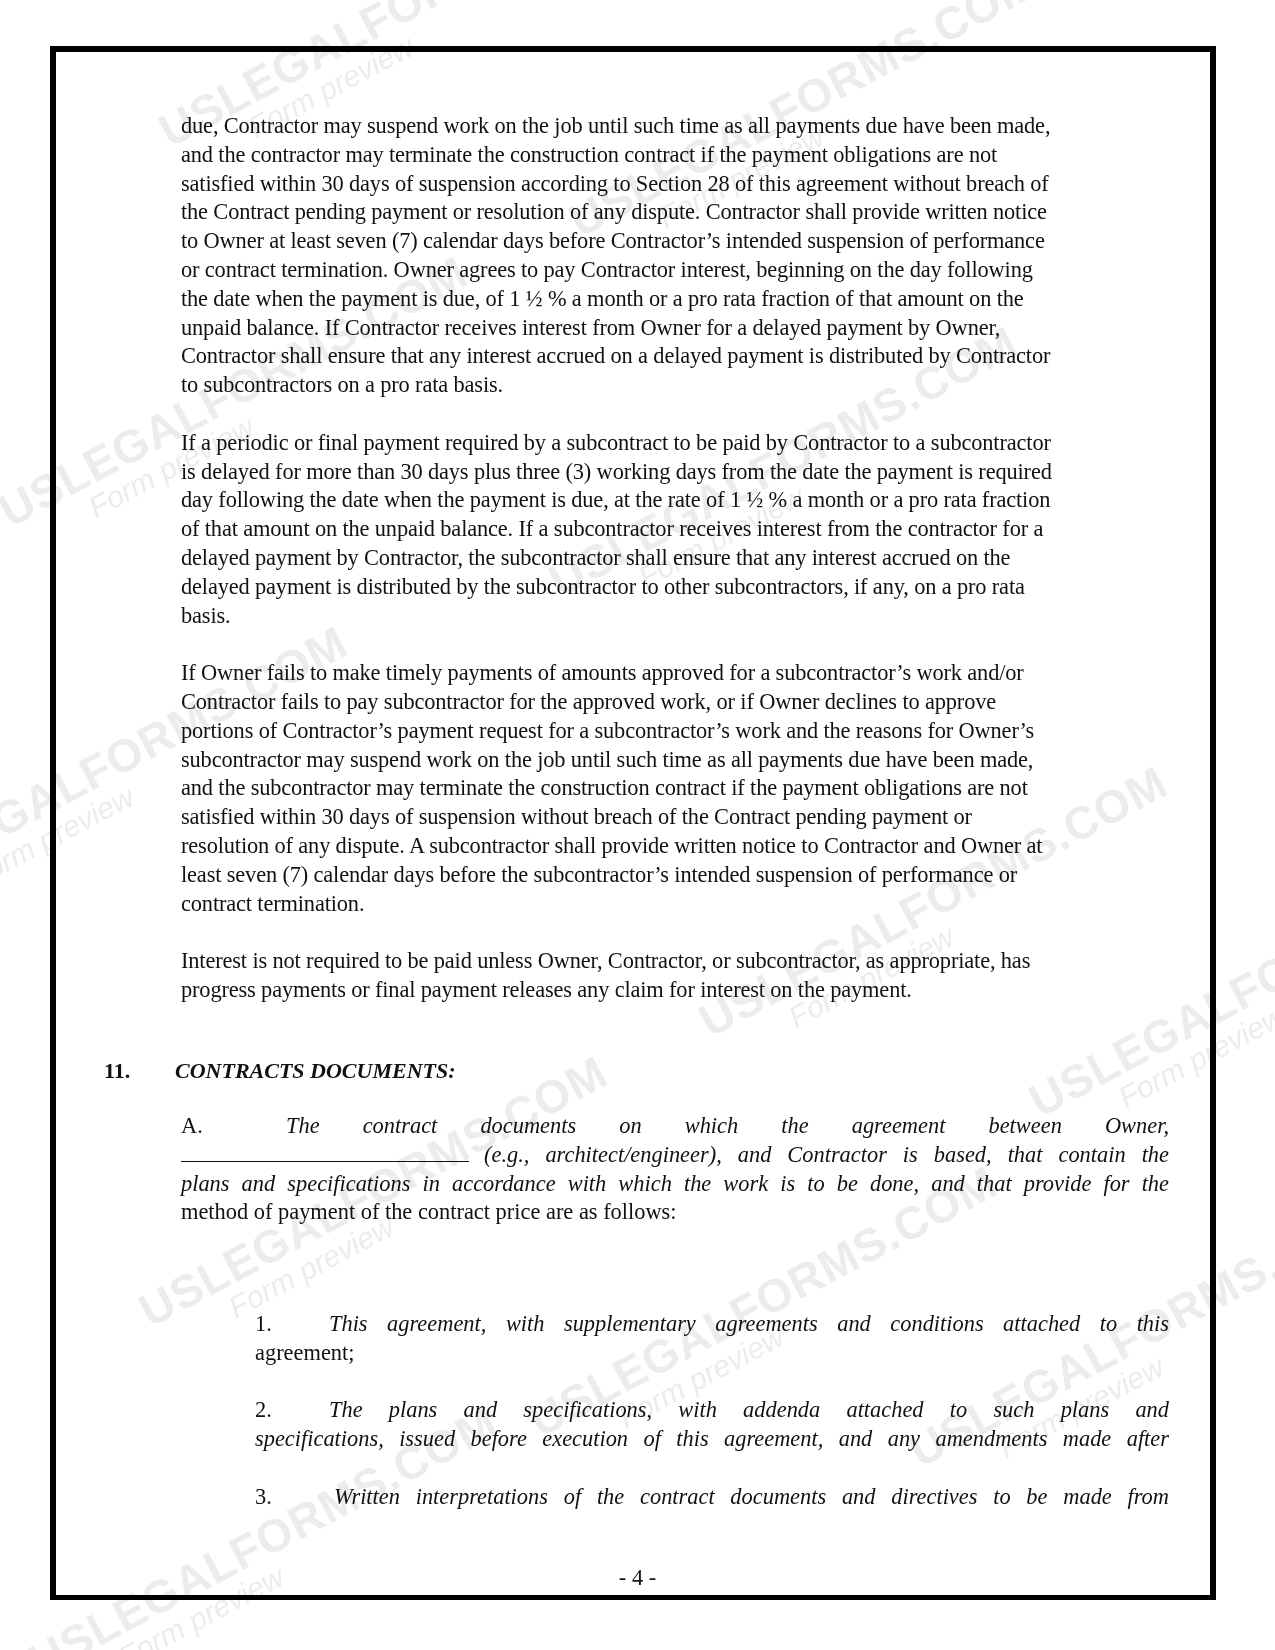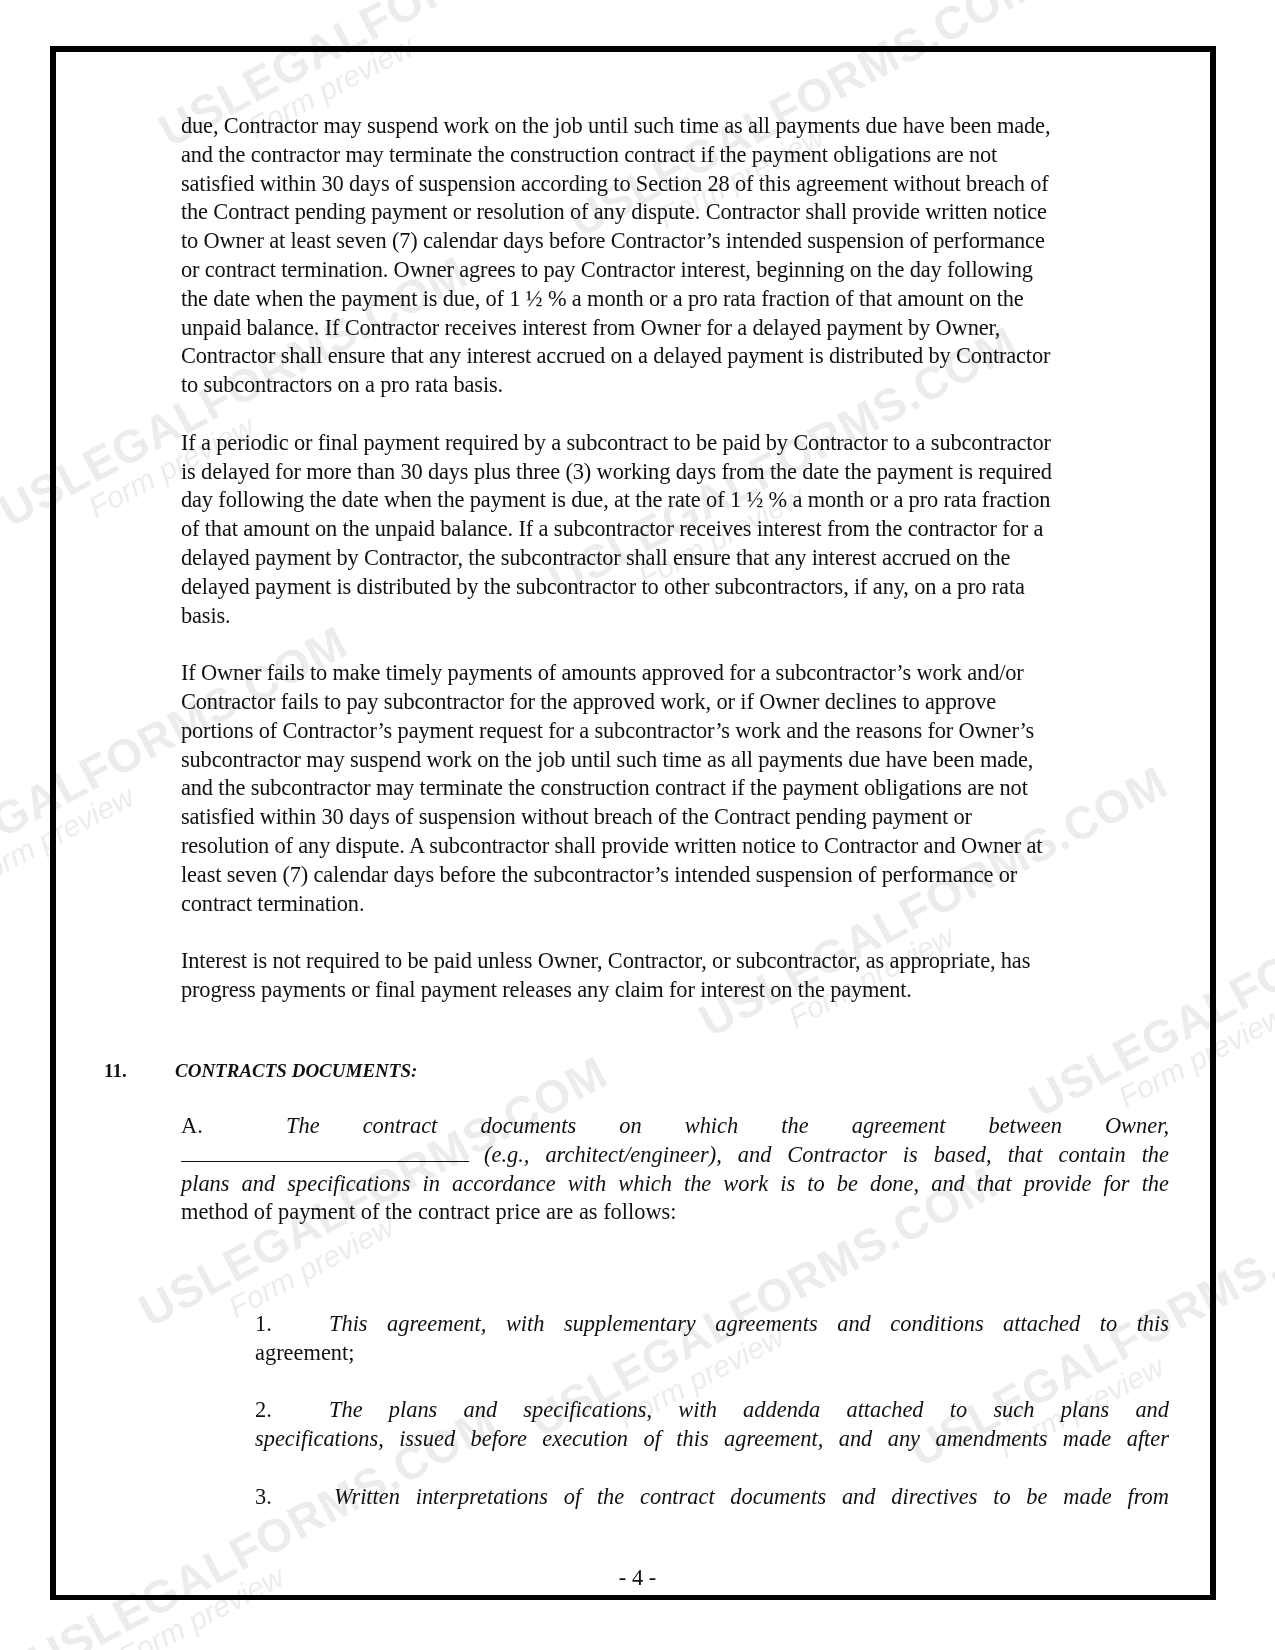--- a/index.html
+++ b/index.html
@@ -2,21 +2,21 @@
 <html><head>
 <meta charset="utf-8">
 <style>
   html, body { margin: 0; padding: 0; background: #ffffff; }
   body { width: 1275px; height: 1650px; position: relative; overflow: hidden;
          font-family: "Liberation Serif", "DejaVu Serif", serif; color: #111; }
   .frame { position: absolute; left: 50px; top: 46px; width: 1166px; height: 1554px;
            border: 6px solid #000; border-bottom-width: 5px; box-sizing: border-box; }
   .content { position: absolute; left: 181px; top: 112px; width: 988px; }
   .para { font-size: 22.4px; line-height: 28.8px; margin: 0 0 28.8px 0; letter-spacing: -0.15px; }
-  .heading { position: absolute; font-size: 19px; font-weight: bold; line-height: 28.8px; }
+  .heading { position: absolute; font-size: 22px; font-weight: bold; line-height: 28.8px; }
   .line { display: block; white-space: nowrap; }
   .jline { display: block; text-align: justify; text-align-last: justify; font-style: italic; }
   .page-num { position: absolute; left: 0; width: 1275px; top: 1565px; text-align: center;
               font-size: 22.4px; }
   .wm { position: absolute; color: rgba(200,200,200,0.35); font-family: "Liberation Sans", sans-serif;
         font-weight: bold; transform: rotate(-28deg); transform-origin: left top; white-space: nowrap;
         pointer-events: none; }
   .wm .big { font-size: 46px; display: block; letter-spacing: 1px; }
   .wm .small { font-size: 30px; font-weight: normal; font-style: italic; display: block; margin-left: 80px; margin-top: -6px; }
   .blank { display: inline-block; border-bottom: 1.5px solid #111; width: 288px; height: 20px; vertical-align: baseline; }

